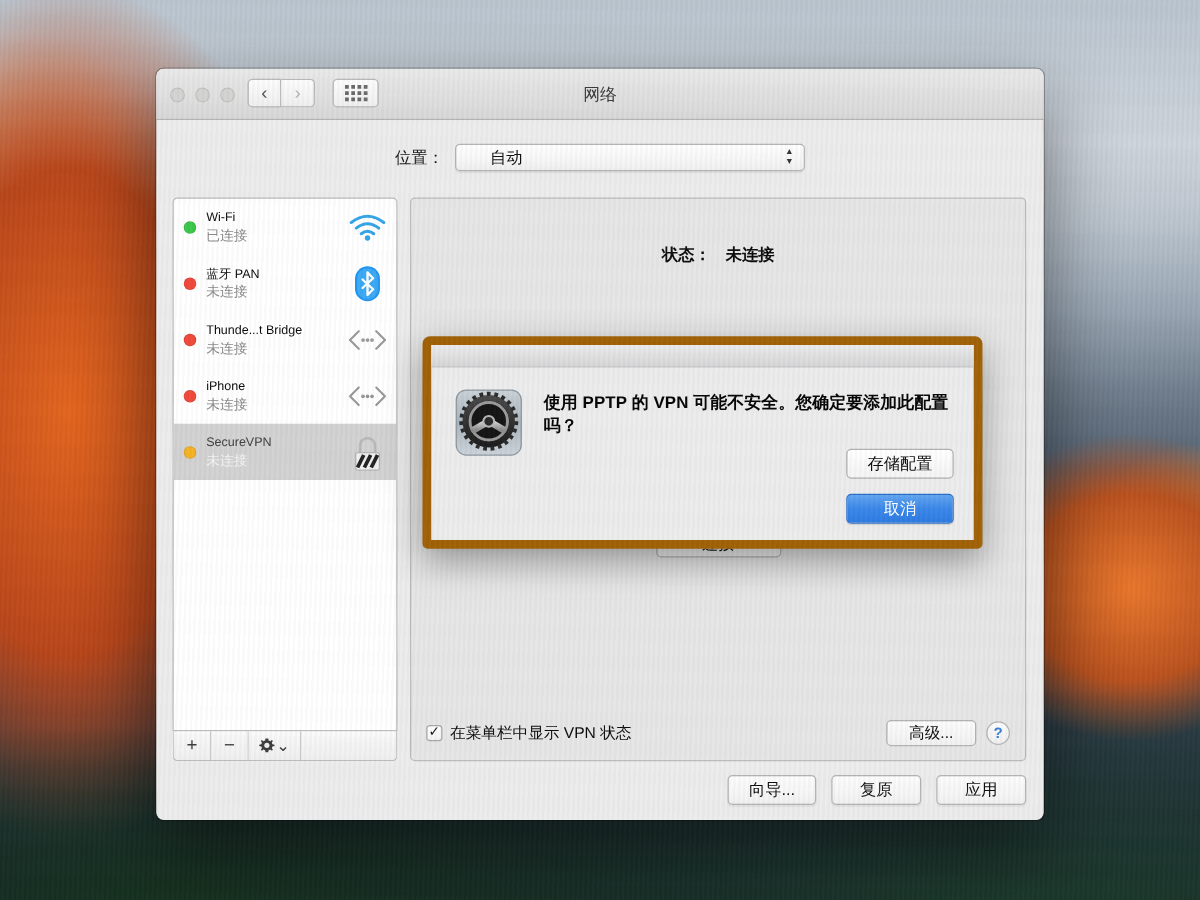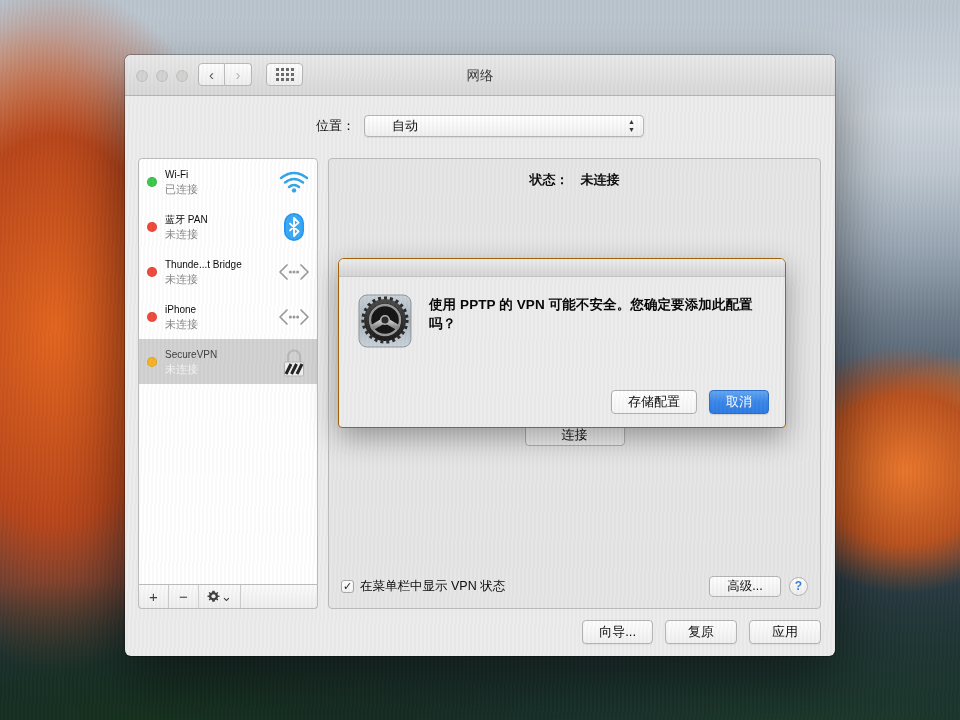--- a/index.html
+++ b/index.html
@@ -160,21 +160,21 @@
   }
   .side-toolbar .tb.gear { width: 42px; gap: 1px; font-size: 13px; }
 
   
   .detail {
     position: absolute; left: 203px; top: 103px;
     width: 493px; height: 451px;
     background: #e6e6e6; border: 1px solid #bcbcbc; border-radius: 4px;
   }
   .status-line {
-    position: absolute; left: 0; right: 0; top: 12px;
+    position: absolute; left: 0; right: 0; top: 36px;
     display: flex; justify-content: center; gap: 12px;
     font-size: 13px; font-weight: bold; color: #0d0d0d;
   }
   .status-line .lbl { font-weight: bold; }
   .connect-btn {
     position: absolute; left: 50%; transform: translateX(-50%); top: 265px;
     width: 100px; height: 22px; border-radius: 4px;
     background: linear-gradient(180deg,#fdfdfd,#f0f0f0);
     border: 1px solid #b4b4b4;
     display: flex; align-items: center; justify-content: center;
@@ -217,45 +217,45 @@
     background: linear-gradient(180deg,#fdfdfd,#f0f0f0);
     border: 1px solid #b4b4b4;
     display: flex; align-items: center; justify-content: center;
     font-size: 13px; color: #0f0f0f;
     box-shadow: 0 1px 1px rgba(0,0,0,0.05);
   }
   .fbtn.wide { padding: 0 22px; }
 
   
   .sheet {
-    position: absolute; left: 213px; top: 203px;
+    position: absolute; left: 213px; top: 214px;
     width: 448px; height: 170px;
     background: #ececec;
     border-radius: 6px 6px 4px 4px;
-    border: 1px solid #a16207;
+    border: 7px solid #a16207;
     box-shadow: 0 10px 28px rgba(0,0,0,0.35);
     overflow: hidden;
   }
   .sheet-header {
     height: 18px;
     background: linear-gradient(180deg,#ececec 0%,#d5d5d7 100%);
     border-bottom: 1px solid #c4c4c4;
   }
   .sheet-body { display: flex; padding: 16px 18px 0 18px; gap: 16px; }
   .sheet-icon { width: 56px; height: 56px; flex: 0 0 56px; }
   .sheet-text { flex: 1; padding-top: 2px; }
   .sheet-title {
     font-size: 13.5px; font-weight: bold; color: #060606;
     line-height: 19px; letter-spacing: 0.1px;
   }
   .sheet-msg {
     margin-top: 9px; font-size: 12.5px; color: #1d1d1d; line-height: 17px;
   }
   .sheet-buttons {
-    position: absolute; right: 16px; bottom: 13px; display: flex; gap: 12px;
+    position: absolute; right: 16px; bottom: 13px; display: flex; gap: 12px; flex-direction: column;
   }
   .sbtn {
     height: 24px; padding: 0 16px; border-radius: 4px;
     display: flex; align-items: center; justify-content: center;
     font-size: 13px;
   }
   .sbtn.secondary {
     background: linear-gradient(180deg,#ffffff,#f4f4f4);
     border: 1px solid #b0b0b0; color: #0d0d0d;
   }

